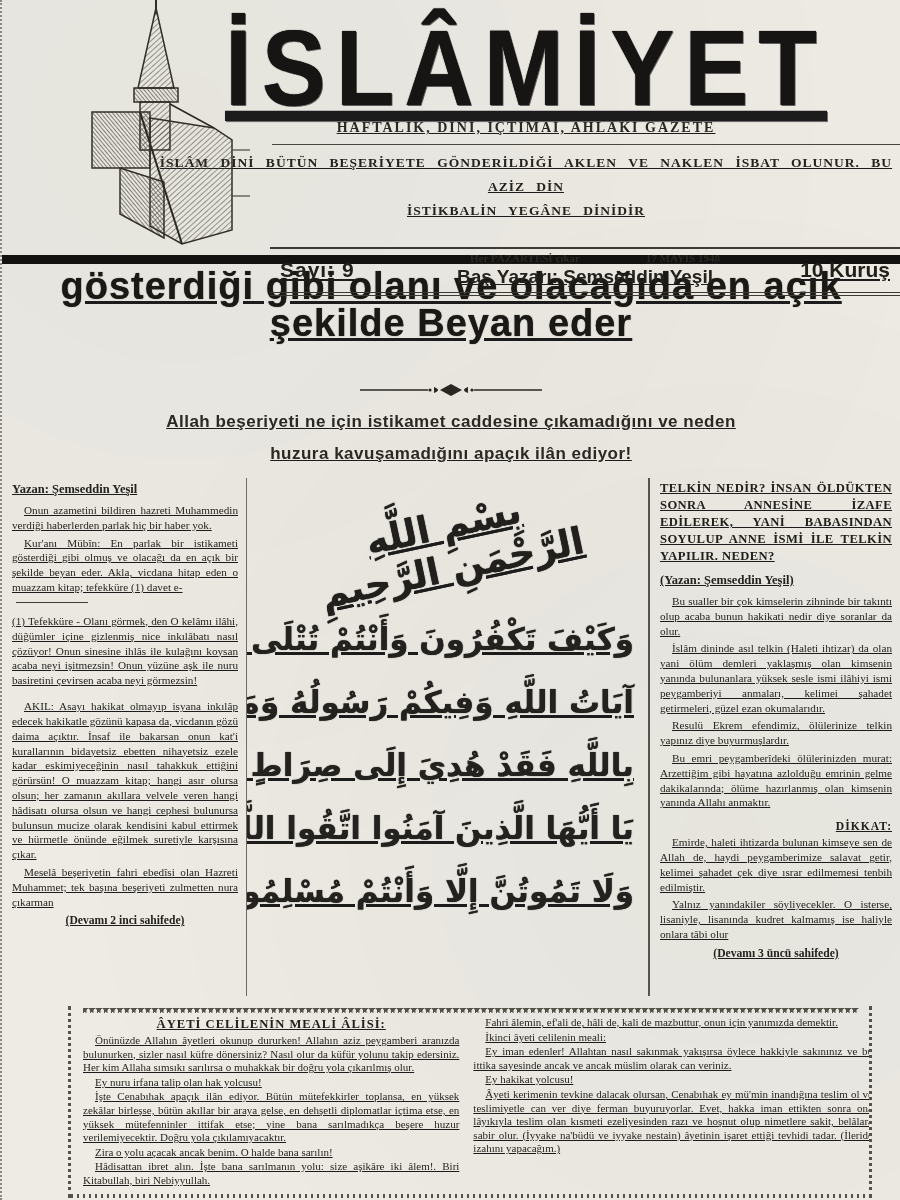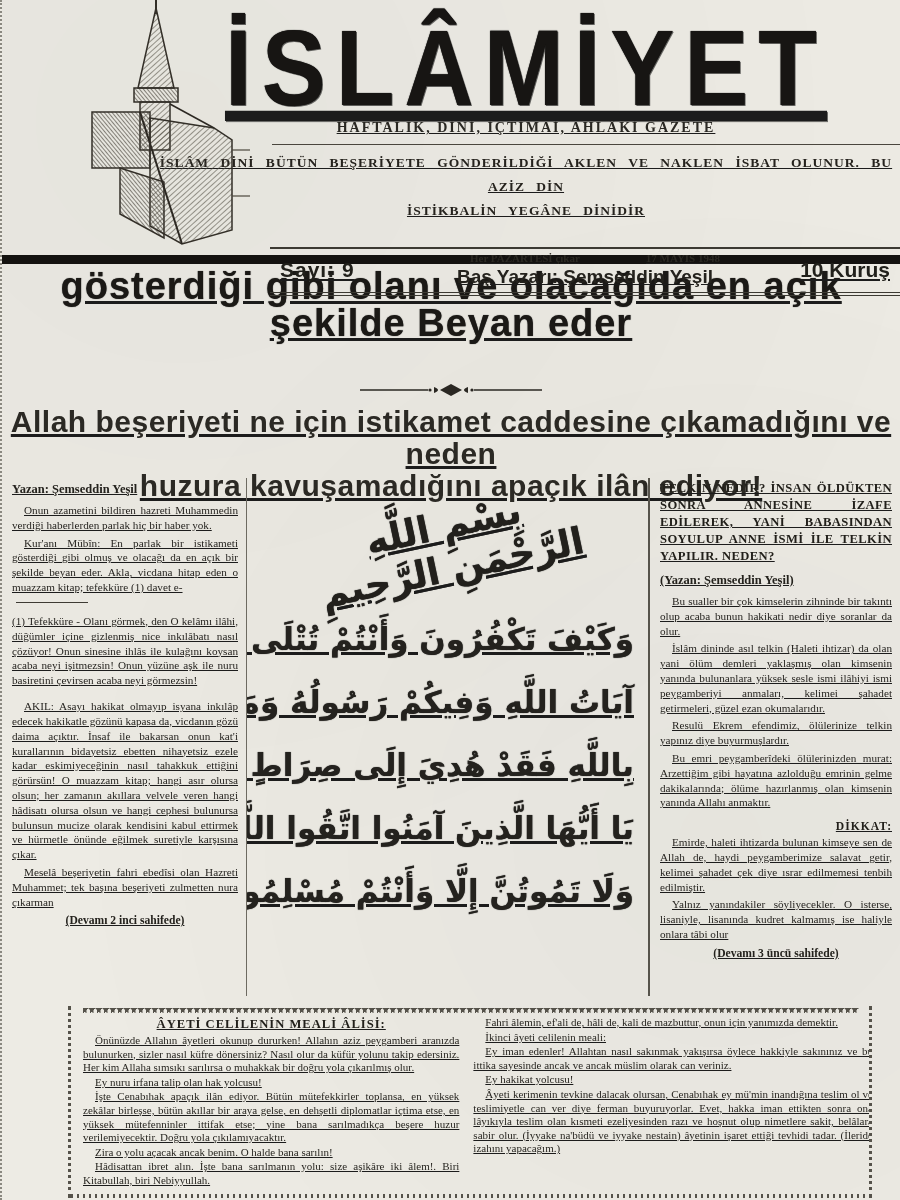--- a/index.html
+++ b/index.html
@@ -66,21 +66,21 @@
     font-family:"Liberation Sans",sans-serif;
     font-weight:800;font-size:38px;line-height:37px;
     letter-spacing:1px;color:#1b1916;
     text-shadow:0 0 1px rgba(0,0,0,.8);
     white-space:nowrap;
   }
   .ornament{height:20px;text-align:center;margin-top:2px;}
   .subheadline{height:70px;text-align:center;margin-top:4px;}
   .subheadline div{
     font-family:"Liberation Sans",sans-serif;
-    font-weight:700;font-size:30px;line-height:32px;color:#2b2924;
+    font-weight:700;font-size:17px;line-height:32px;color:#2b2924;
     letter-spacing:0.5px;
   }
 
   
   .columns{
     display:grid;grid-template-columns:245px 1fr 252px;
     height:518px;overflow:hidden;margin-top:2px;
   }
   .col{padding:2px 8px 0 10px;box-sizing:border-box;}
   .col-left{border-right:1px solid #6d6a61;}

